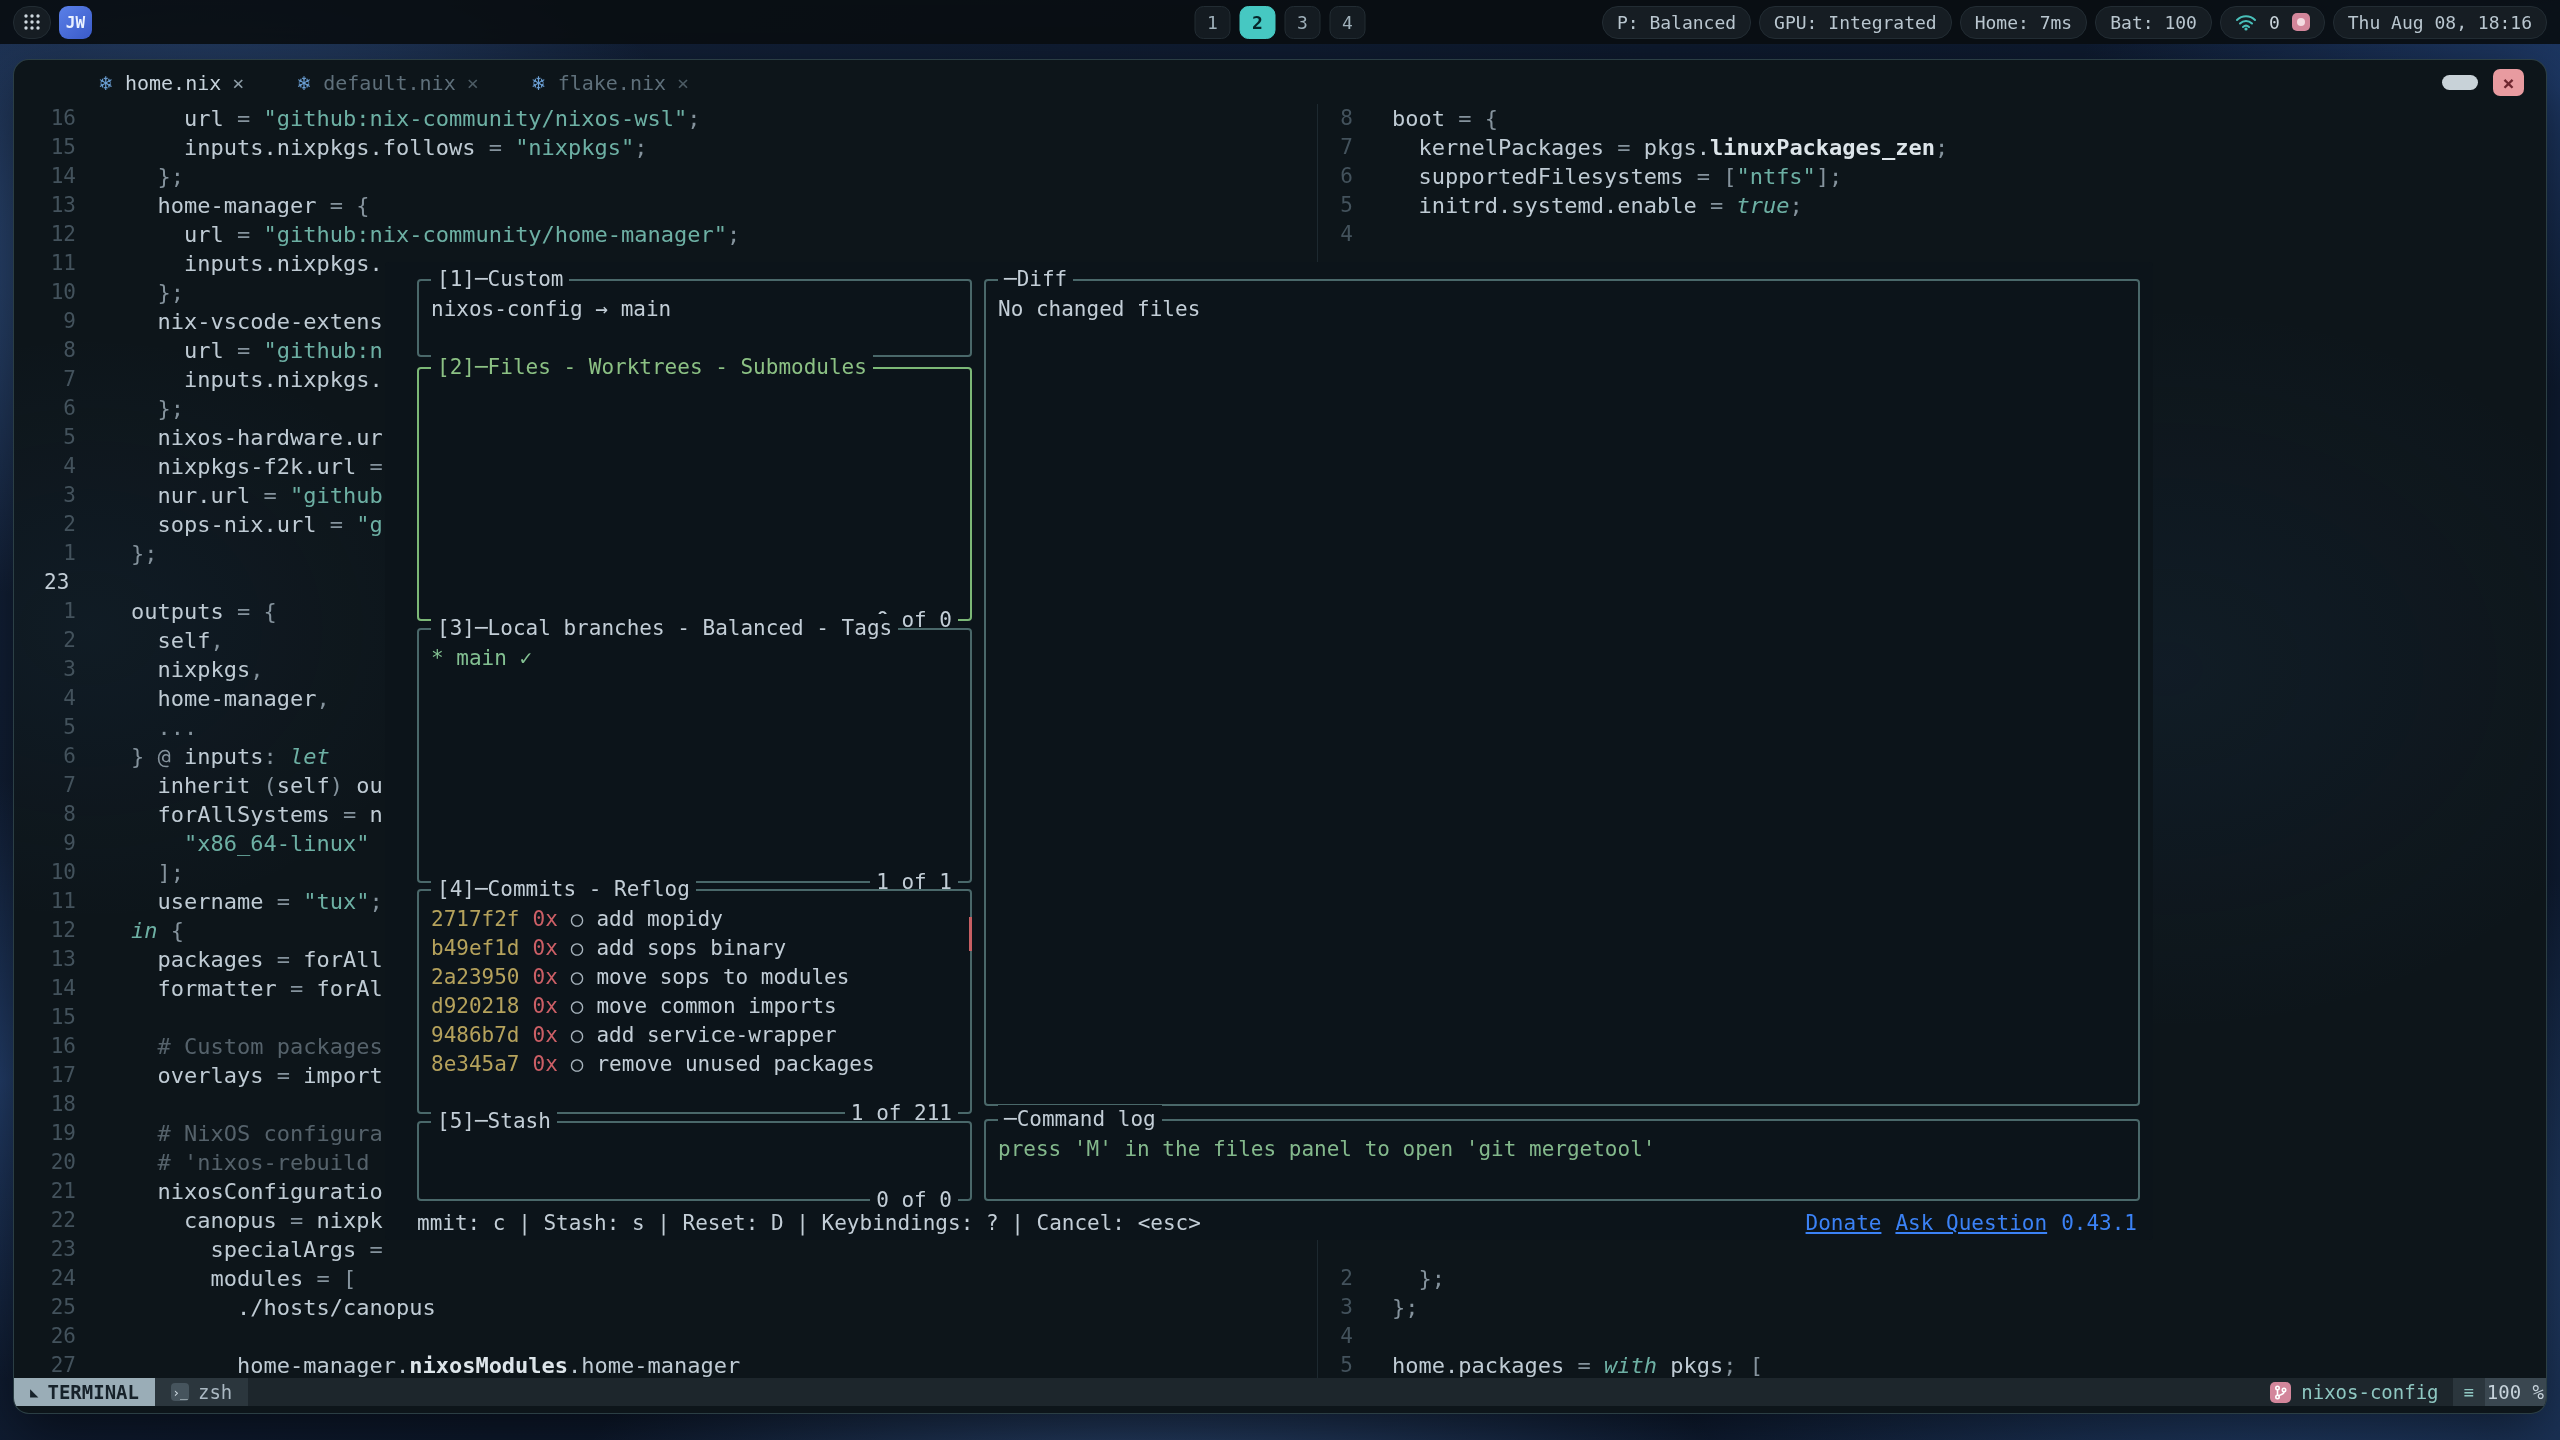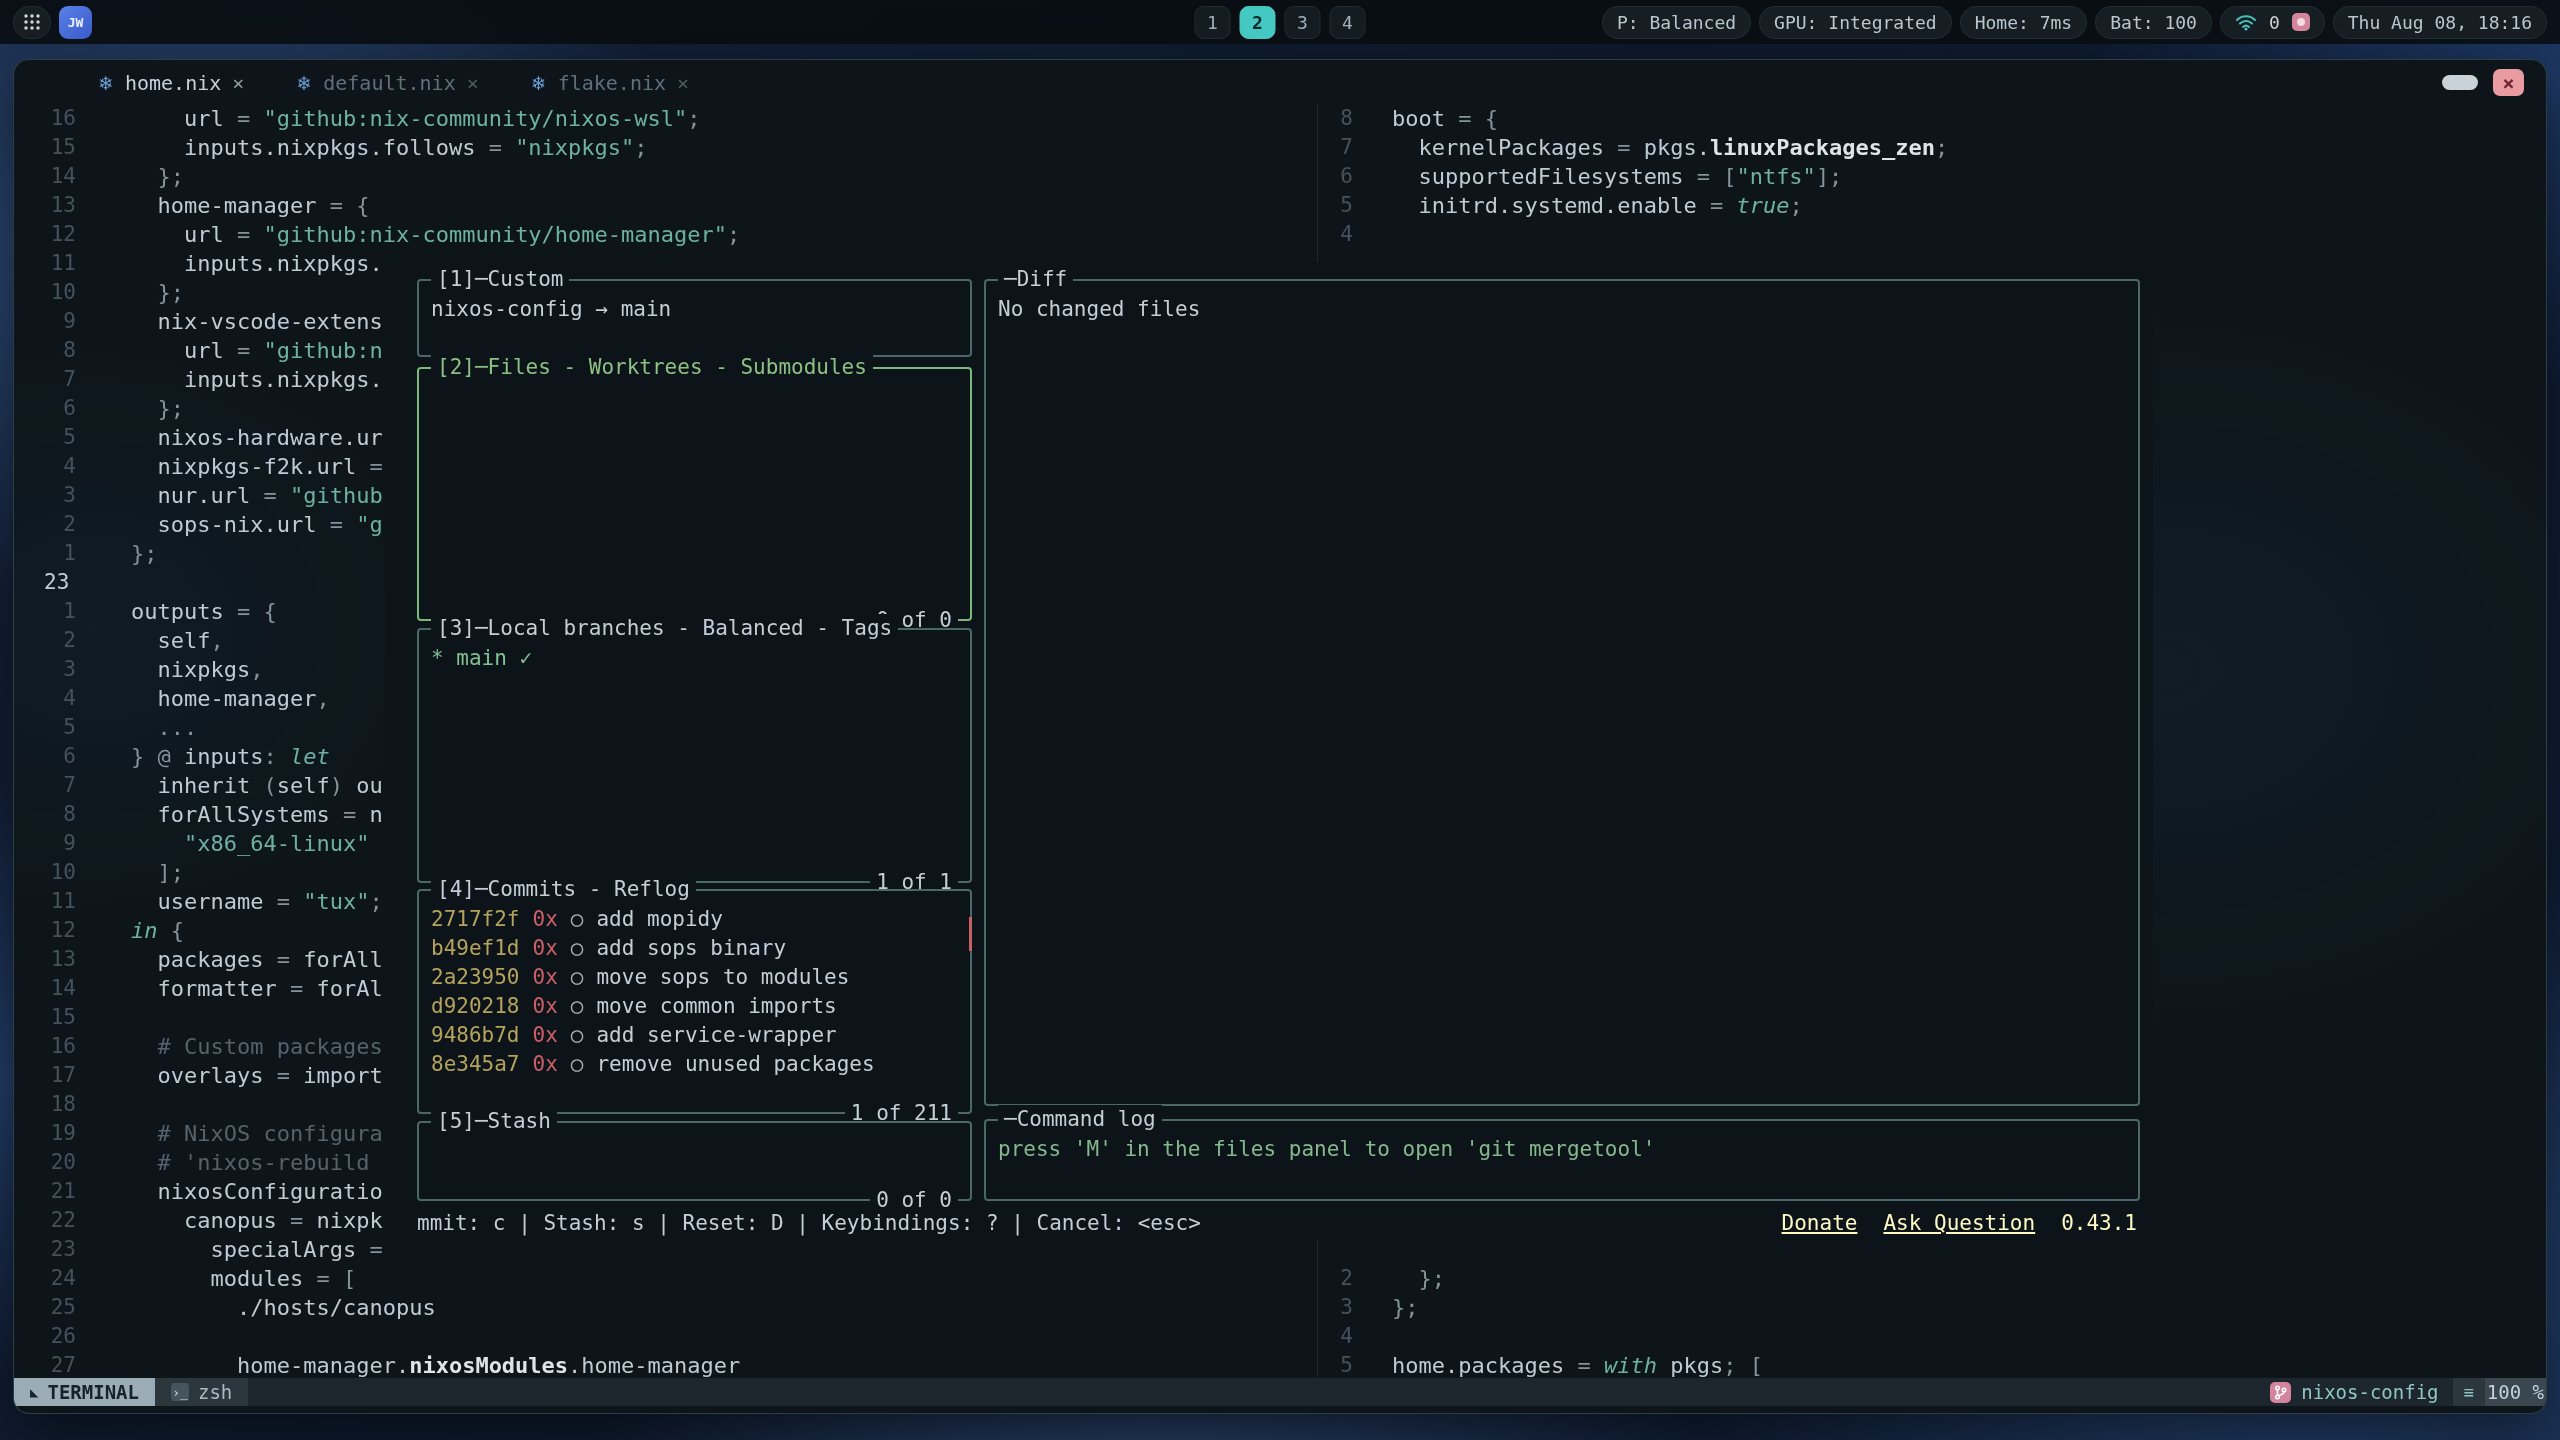--- a/index.html
+++ b/index.html
@@ -14,21 +14,21 @@
       radial-gradient(700px 500px at 0% 75%, rgba(65,115,195,.40), transparent 60%),
       linear-gradient(130deg,#14233c 0%,#0e1a2e 45%,#101f38 100%);
   }
   
   .topbar{position:absolute;left:0;top:0;width:2560px;height:44px;background:rgba(9,13,17,.90);display:flex;align-items:center;padding:0 13px;z-index:5}
   .tb-left{display:flex;gap:8px;align-items:center}
   .tb-center{position:absolute;left:50%;transform:translateX(-50%);display:flex;gap:9px}
   .tb-right{margin-left:auto;display:flex;gap:8px;align-items:center}
   .pill{height:33px;background:#161d23;border:1px solid #222c33;border-radius:16px;display:flex;align-items:center;padding:0 14px;color:#b9c6cf;font-size:18px;white-space:pre}
   .iconpill{padding:0 9px}
-  .appicon{width:33px;height:33px;border-radius:9px;background:linear-gradient(140deg,#5a80e8,#3a5ac8);color:#eaf1ff;font-size:13px;font-weight:bold;display:flex;align-items:center;justify-content:center}
+  .appicon{width:33px;height:33px;border-radius:9px;background:linear-gradient(140deg,#5a80e8,#3a5ac8);color:#eaf1ff;font-size:16px;font-weight:bold;display:flex;align-items:center;justify-content:center}
   .ws{width:36px;height:33px;border-radius:9px;background:#141b21;border:1px solid #222c33;color:#9fb0ba;display:flex;align-items:center;justify-content:center;font-size:18px;cursor:default}
   .ws.active{background:#46c8c2;border-color:#46c8c2;color:#07262a;font-weight:bold}
   .tray{display:flex;align-items:center;gap:12px}
   .tray-count{color:#c9d4db;font-size:18px}
   .tray-pink{width:18px;height:18px;border-radius:5px;background:#d3869b;position:relative}
   .tray-pink::after{content:"";position:absolute;left:5px;top:5px;width:8px;height:8px;border-radius:50%;background:#f4dbe2}
   
   .window{position:absolute;left:13px;top:59px;width:2534px;height:1355px;border-radius:16px;
     background:
       radial-gradient(700px 520px at 85% 45%, rgba(60,110,180,.08), transparent 70%),
@@ -74,21 +74,21 @@
   .lg-count{position:absolute;bottom:-16px;right:12px;background:#0c141a;padding:0 6px;line-height:29px;height:29px}
   .lg-row{height:29px;line-height:29px;white-space:pre}
   .lg-branch{color:#83c092}
   .lg-green{color:#84b98c}
   .ch{color:#b5a25c;margin-right:13px}
   .ca{color:#cc5f66;margin-right:13px}
   .cg{color:#a7b3bc;margin-right:13px}
   .cm{color:#c3ced7}
   .lg-scroll{position:absolute;right:-2px;top:26px;width:3px;height:34px;background:#c75f63}
   .lg-keybar{position:absolute;left:32px;right:16px;top:947px;height:29px;line-height:29px;display:flex;justify-content:space-between;color:#c3ced7;white-space:pre}
-  .lg-links{display:flex;gap:26px;color:#fef9c3}
+  .lg-links{display:flex;gap:14px;color:#3b82f6}
   .lg-link{text-decoration:underline;cursor:pointer}
   
   .statusline{position:absolute;left:0;right:0;bottom:7px;height:28px;background:#1d262c;display:flex;align-items:stretch;font-size:19px;z-index:4}
   .sl-mode{background:#9aadb7;color:#17222a;font-weight:bold;display:flex;align-items:center;gap:9px;padding:0 16px}
   .sl-mode .tri{font-size:14px}
   .sl-shell{background:#2b363d;color:#aab8c2;display:flex;align-items:center;gap:9px;padding:0 16px}
   .termglyph{display:flex;align-items:center;justify-content:center;width:18px;height:18px;border-radius:4px;background:#46545d;color:#cfdbe2;font-size:13px}
   .sl-fill{flex:1}
   .sl-repo{display:flex;align-items:center;gap:10px;padding:0 14px;color:#8fc8c2}
   .repoicon{width:21px;height:21px;border-radius:5px;background:#d3869b;display:flex;align-items:center;justify-content:center}

